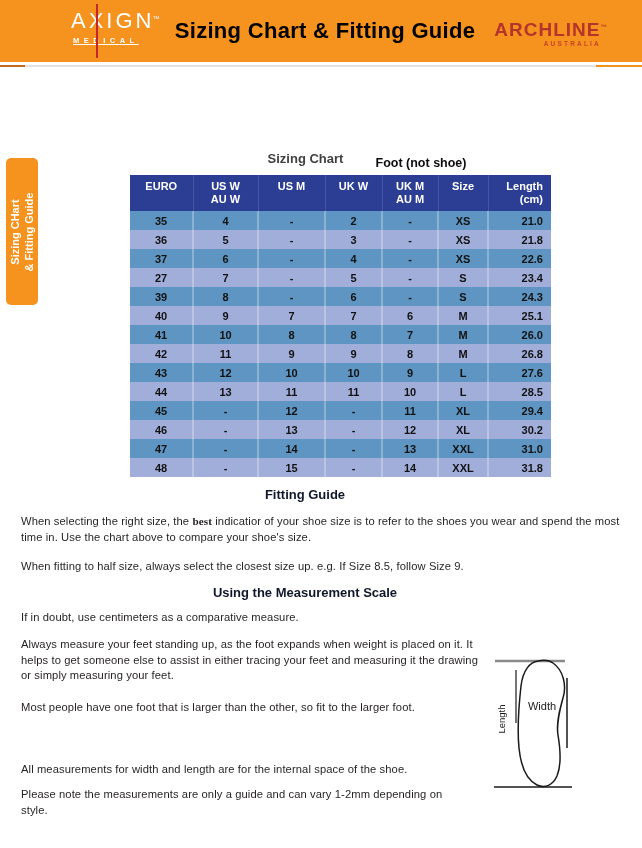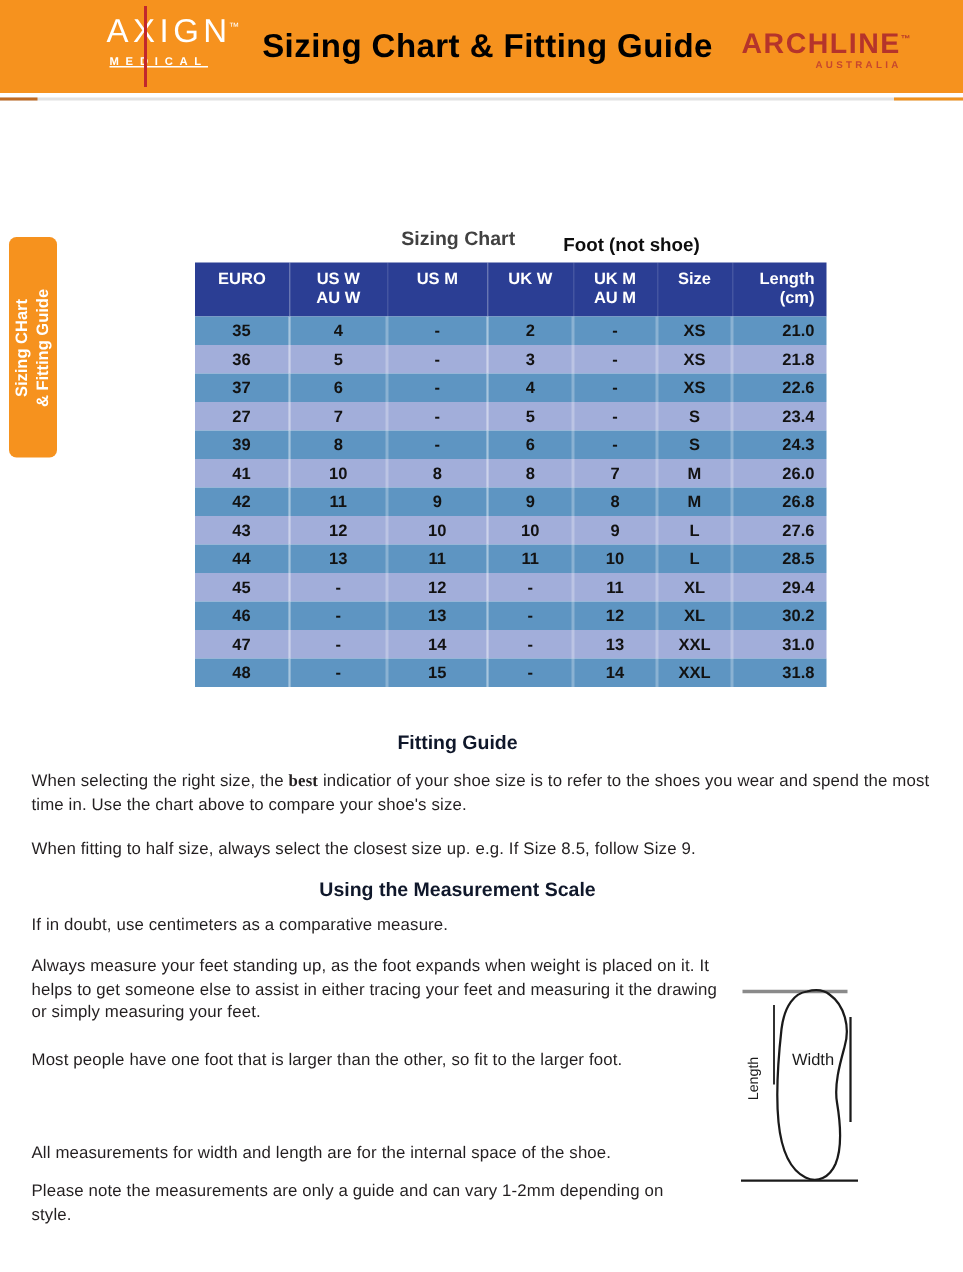--- a/index.html
+++ b/index.html
@@ -187,20 +187,29 @@
         <tr>
           <td>39</td>
           <td>8</td>
           <td>-</td>
           <td>6</td>
           <td>-</td>
           <td>S</td>
           <td class="col-length">24.3</td>
         </tr>
         <tr>
+          <td>40</td>
+          <td>9</td>
+          <td>7</td>
+          <td>7</td>
+          <td>6</td>
+          <td>M</td>
+          <td class="col-length">25.1</td>
+        </tr>
+        <tr>
           <td>41</td>
           <td>10</td>
           <td>8</td>
           <td>8</td>
           <td>7</td>
           <td>M</td>
           <td class="col-length">26.0</td>
         </tr>
         <tr>
           <td>42</td>

